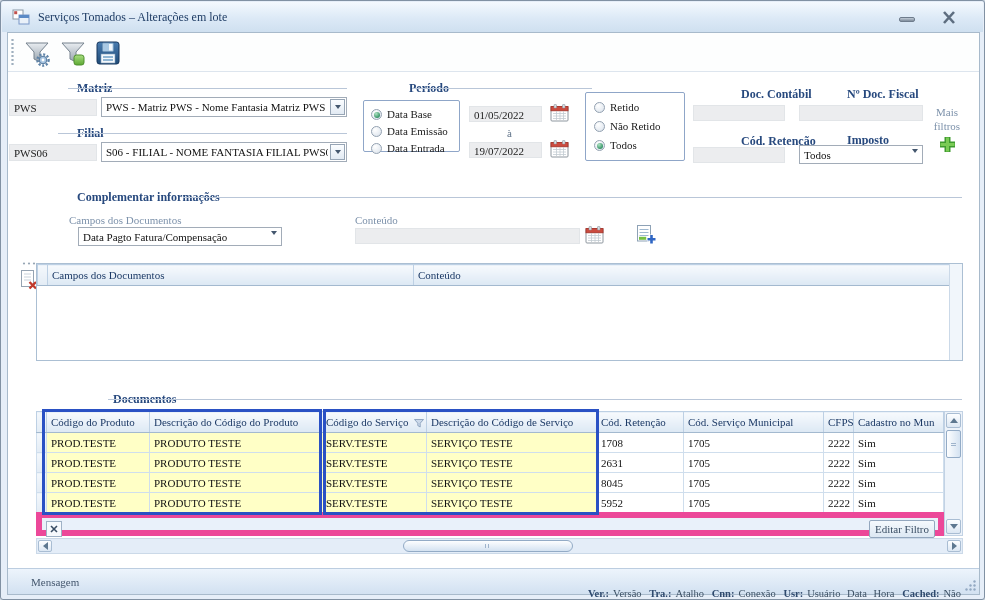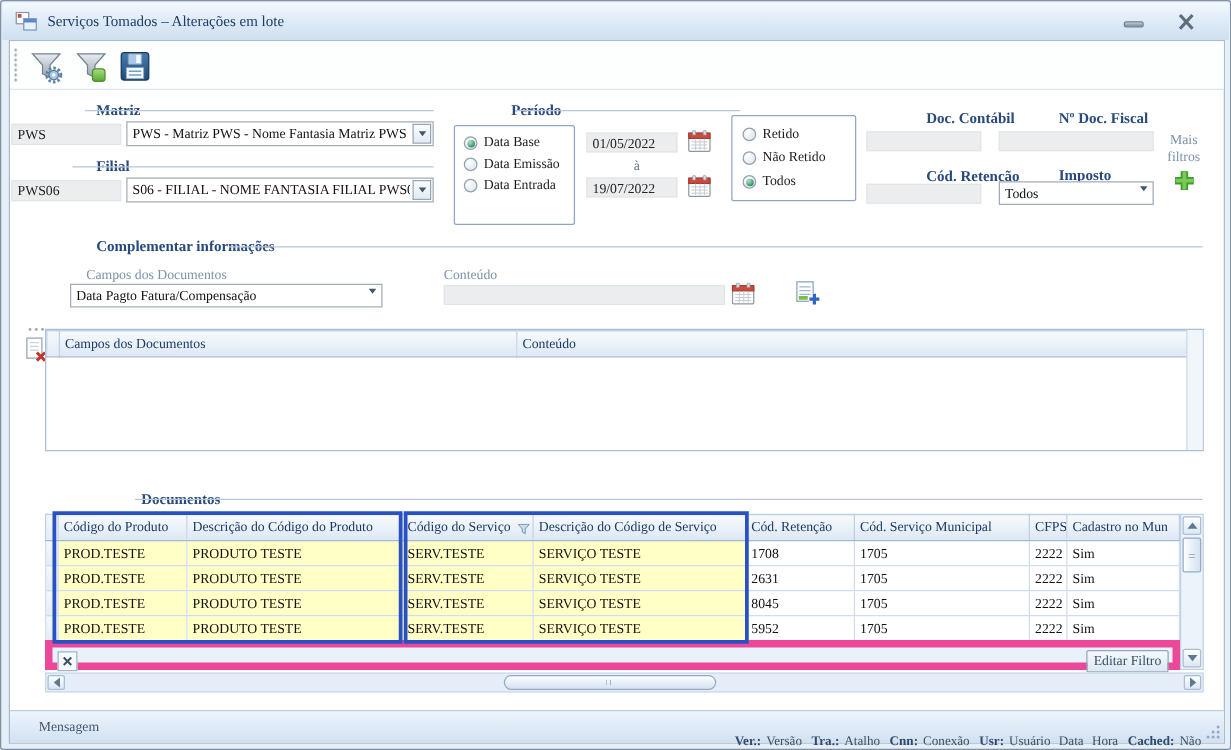--- a/index.html
+++ b/index.html
@@ -175,21 +175,21 @@
     <div class="tbx" style="left:1px;top:111px;width:88px;height:17px;">PWS06</div>
     <div class="cmb" style="left:93px;top:109px;width:246px;height:20px;">
       <span class="txt">S06 - FILIAL -  NOME FANTASIA FILIAL PWS06</span>
       <span class="arr-boxed">
           <span class="tri"></span>
         </span>
     </div>
 
     <div class="lblg" style="left:353px;top:48px;">Período</div>
     <div class="rule" style="left:404px;top:55px;width:180px;"></div>
-    <div class="gbox" style="left:355px;top:67px;width:97px;height:80px;">
+    <div class="gbox" style="left:355px;top:67px;width:97px;height:52px;">
       <div class="radio-row" style="left:7px;top:7px;">
         <span class="rdo sel"></span>
         <span>Data Base</span>
       </div>
       <div class="radio-row" style="left:7px;top:24px;">
         <span class="rdo"></span>
         <span>Data Emissão</span>
       </div>
       <div class="radio-row" style="left:7px;top:41px;">
         <span class="rdo"></span>
@@ -245,21 +245,21 @@
       <span>filtros</span>
     </div>
     <svg class="icon-abs" style="left:930px;top:102px;" width="19" height="19" viewBox="0 0 19 19">
       <path d="M9.5 2 V17 M2 9.5 H17" stroke="#3E9B2F" stroke-width="6"></path>
       <path d="M9.5 2.5 V16.5 M2.5 9.5 H16.5" stroke="#7ACB55" stroke-width="3"></path>
     </svg>
 
     <div class="lblg" style="left:21px;top:157px;">Complementar informações</div>
     <div class="rule" style="left:175px;top:164px;width:779px;"></div>
     <div class="lbl" style="left:61px;top:181px;">Campos dos Documentos</div>
-    <div class="cmb" style="left:48px;top:194px;width:250px;height:19px;padding-left:40px;">
+    <div class="cmb" style="left:70px;top:194px;width:204px;height:19px;padding-left:40px;">
       <span class="txt">Data Pagto Fatura/Compensação</span>
       <span class="arr-flat"><span class="tri"></span></span>
     </div>
     <div class="lbl" style="left:347px;top:181px;">Conteúdo</div>
     <div class="tbx" style="left:347px;top:195px;width:225px;height:16px;"></div>
     <svg class="icon-abs" style="left:577px;top:193px;" width="19" height="18" viewBox="0 0 19 18">
       <rect x="1" y="2.5" width="17" height="14.5" rx="1" fill="#FFF" stroke="#8E979F"></rect>
       <rect x="1" y="2.5" width="17" height="4.2" fill="#CB4B3F" stroke="#A93B31"></rect>
       <rect x="4" y="0.5" width="2.5" height="3.5" rx="0.6" fill="#D8DDE2" stroke="#8E979F" stroke-width="0.6"></rect>
       <rect x="12.5" y="0.5" width="2.5" height="3.5" rx="0.6" fill="#D8DDE2" stroke="#8E979F" stroke-width="0.6"></rect>

